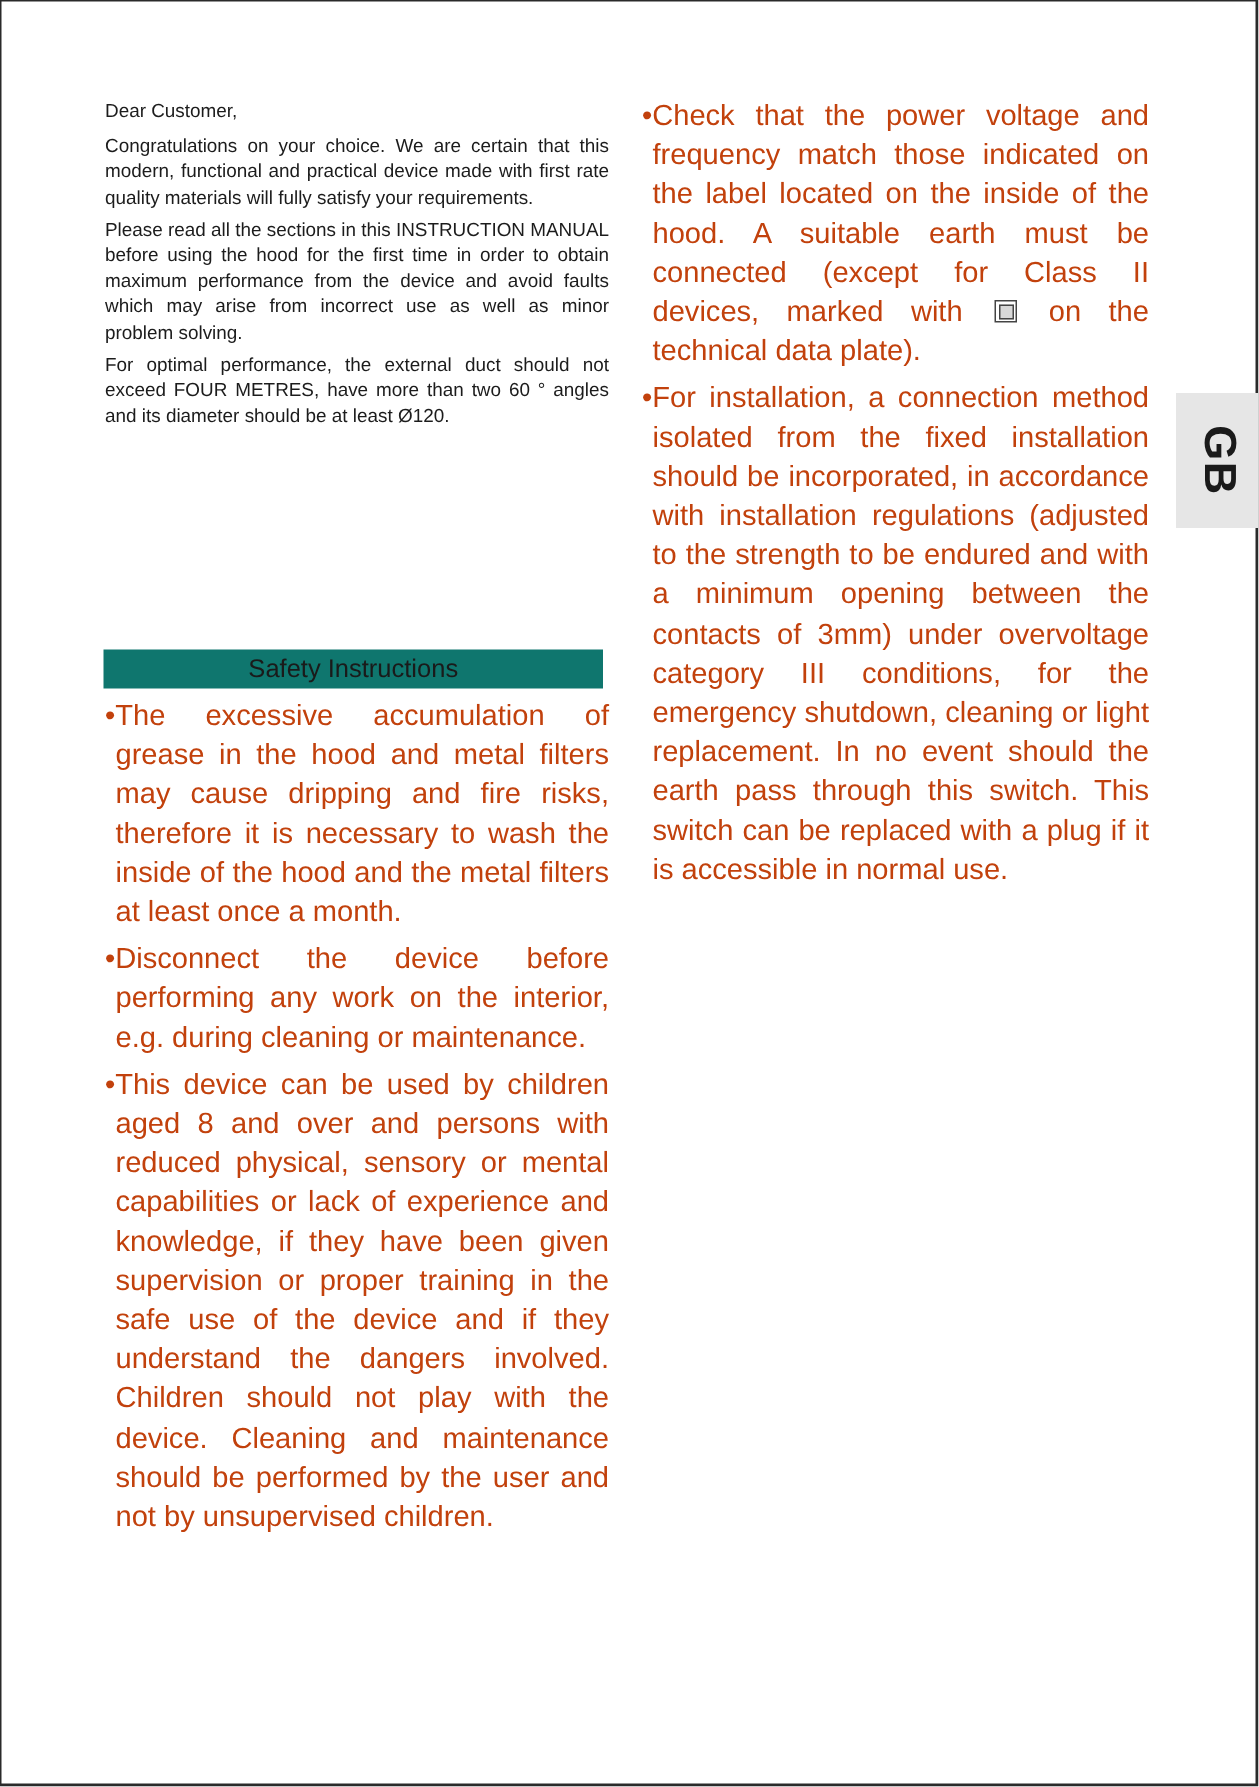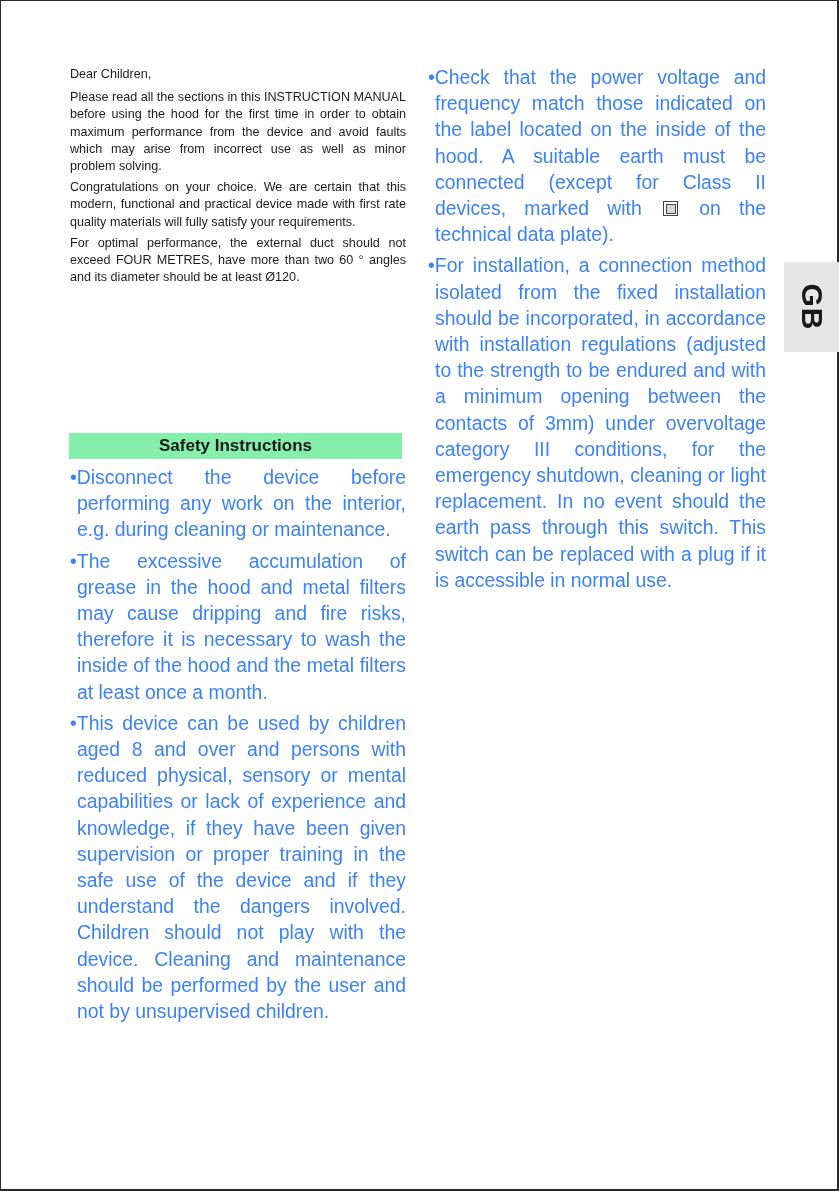--- a/index.html
+++ b/index.html
@@ -12,26 +12,26 @@
     .col { position: absolute; }
     .col-left { left: 70px; top: 66px; width: 336px; }
     .col-right { left: 428px; top: 64px; width: 338px; }
     .small p {
       font-size: 12.6px; line-height: 17.2px; text-align: justify;
       margin-bottom: 4px; color: #1c1c1c;
     }
     .intro-greeting { margin-bottom: 6px !important; }
     .section-header {
       position: absolute; left: 69px; top: 433px; width: 333px; height: 26px;
-      background: #86efac; text-align: center;
-      font-size: 17px; font-weight: bold; line-height: 26px; color: #1a1a1a;
+      background: #0f766e; text-align: center;
+      font-size: 17px; font-weight: normal; line-height: 26px; color: #1a1a1a;
     }
     .big .bullet {
       font-size: 19.4px; line-height: 26.2px; text-align: justify;
-      margin-bottom: 5px; padding-left: 7px; text-indent: -7px; color: #3b82f6;
+      margin-bottom: 5px; padding-left: 7px; text-indent: -7px; color: #c2410c;
     }
     .safety-list { position: absolute; left: 70px; top: 464px; width: 336px; }
     .gb-tab {
       position: absolute; left: 784px; top: 262px; width: 55px; height: 90px;
       background: #e6e6e6;
     }
     .gb-tab span {
       position: absolute; left: 50%; top: 50%;
       transform: translate(-50%, -50%) rotate(90deg);
       font-size: 30px; font-weight: bold; color: #1a1a1a; letter-spacing: 1px;
@@ -45,31 +45,31 @@
       content: ""; position: absolute; left: 2px; top: 2px; width: 8px; height: 8px;
       border: 1.5px solid #444; background: #d8d8d8;
     }
   </style>
 </head>
 <body>
 
 <div class="page-border"></div>
 
 <div class="col col-left small">
-  <p class="intro-greeting">Dear Children,</p>
+  <p class="intro-greeting">Dear Customer,</p>
+  <p>Congratulations on your choice. We are certain that this modern, functional and practical device made with first rate quality materials will fully satisfy your requirements.</p>
   <p>Please read all the sections in this INSTRUCTION MANUAL before using the hood for the first time in order to obtain maximum performance from the device and avoid faults which may arise from incorrect use as well as minor problem solving.</p>
-  <p>Congratulations on your choice. We are certain that this modern, functional and practical device made with first rate quality materials will fully satisfy your requirements.</p>
   <p>For optimal performance, the external duct should not exceed FOUR METRES, have more than two 60 ° angles and its diameter should be at least Ø120.</p>
 </div>
 
 <div class="section-header">Safety Instructions</div>
 
 <div class="safety-list big">
+  <p class="bullet"><span>•</span><span>The excessive accumulation of grease in the hood and metal filters may cause dripping and fire risks, therefore it is necessary to wash the inside of the hood and the metal filters at least once a month.</span></p>
   <p class="bullet"><span>•</span><span>Disconnect the device before performing any work on the interior, e.g. during cleaning or maintenance.</span></p>
-  <p class="bullet"><span>•</span><span>The excessive accumulation of grease in the hood and metal filters may cause dripping and fire risks, therefore it is necessary to wash the inside of the hood and the metal filters at least once a month.</span></p>
   <p class="bullet"><span>•</span><span>This device can be used by children aged 8 and over and persons with reduced physical, sensory or mental capabilities or lack of experience and knowledge, if they have been given supervision or proper training in the safe use of the device and if they understand the dangers involved. Children should not play with the device. Cleaning and maintenance should be performed by the user and not by unsupervised children.</span></p>
 </div>
 
 <div class="col col-right big">
   <p class="bullet"><span>•</span><span>Check that the power voltage and frequency match those indicated on the label located on the inside of the hood. A suitable earth must be connected (except for Class II devices, marked with</span> <span class="class2-icon"></span> <span>on the technical data plate).</span></p>
   <p class="bullet"><span>•</span><span>For installation, a connection method isolated from the fixed installation should be incorporated, in accordance with installation regulations (adjusted to the strength to be endured and with a minimum opening between the contacts of 3mm) under overvoltage category III conditions, for the emergency shutdown, cleaning or light replacement. In no event should the earth pass through this switch. This switch can be replaced with a plug if it is accessible in normal use.</span></p>
 </div>
 
 <div class="gb-tab">
   <span>GB</span>

